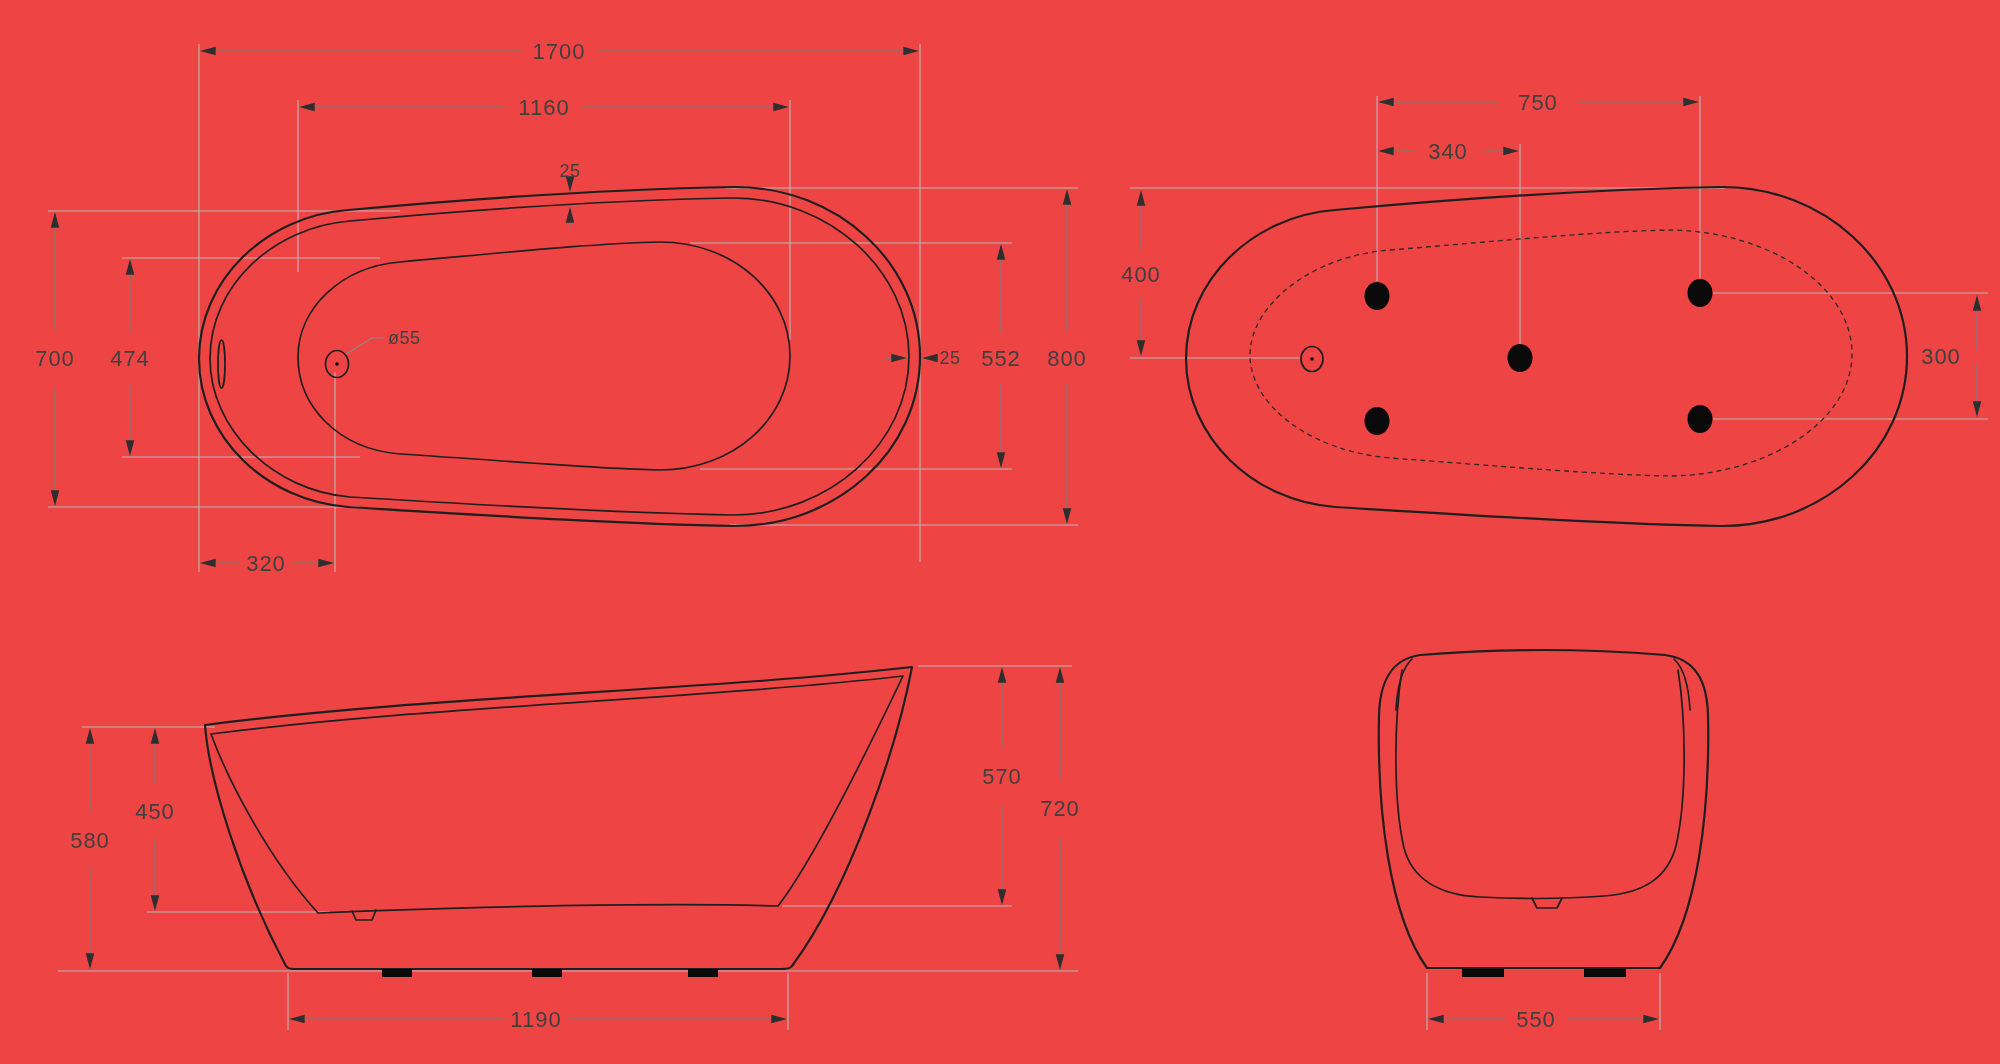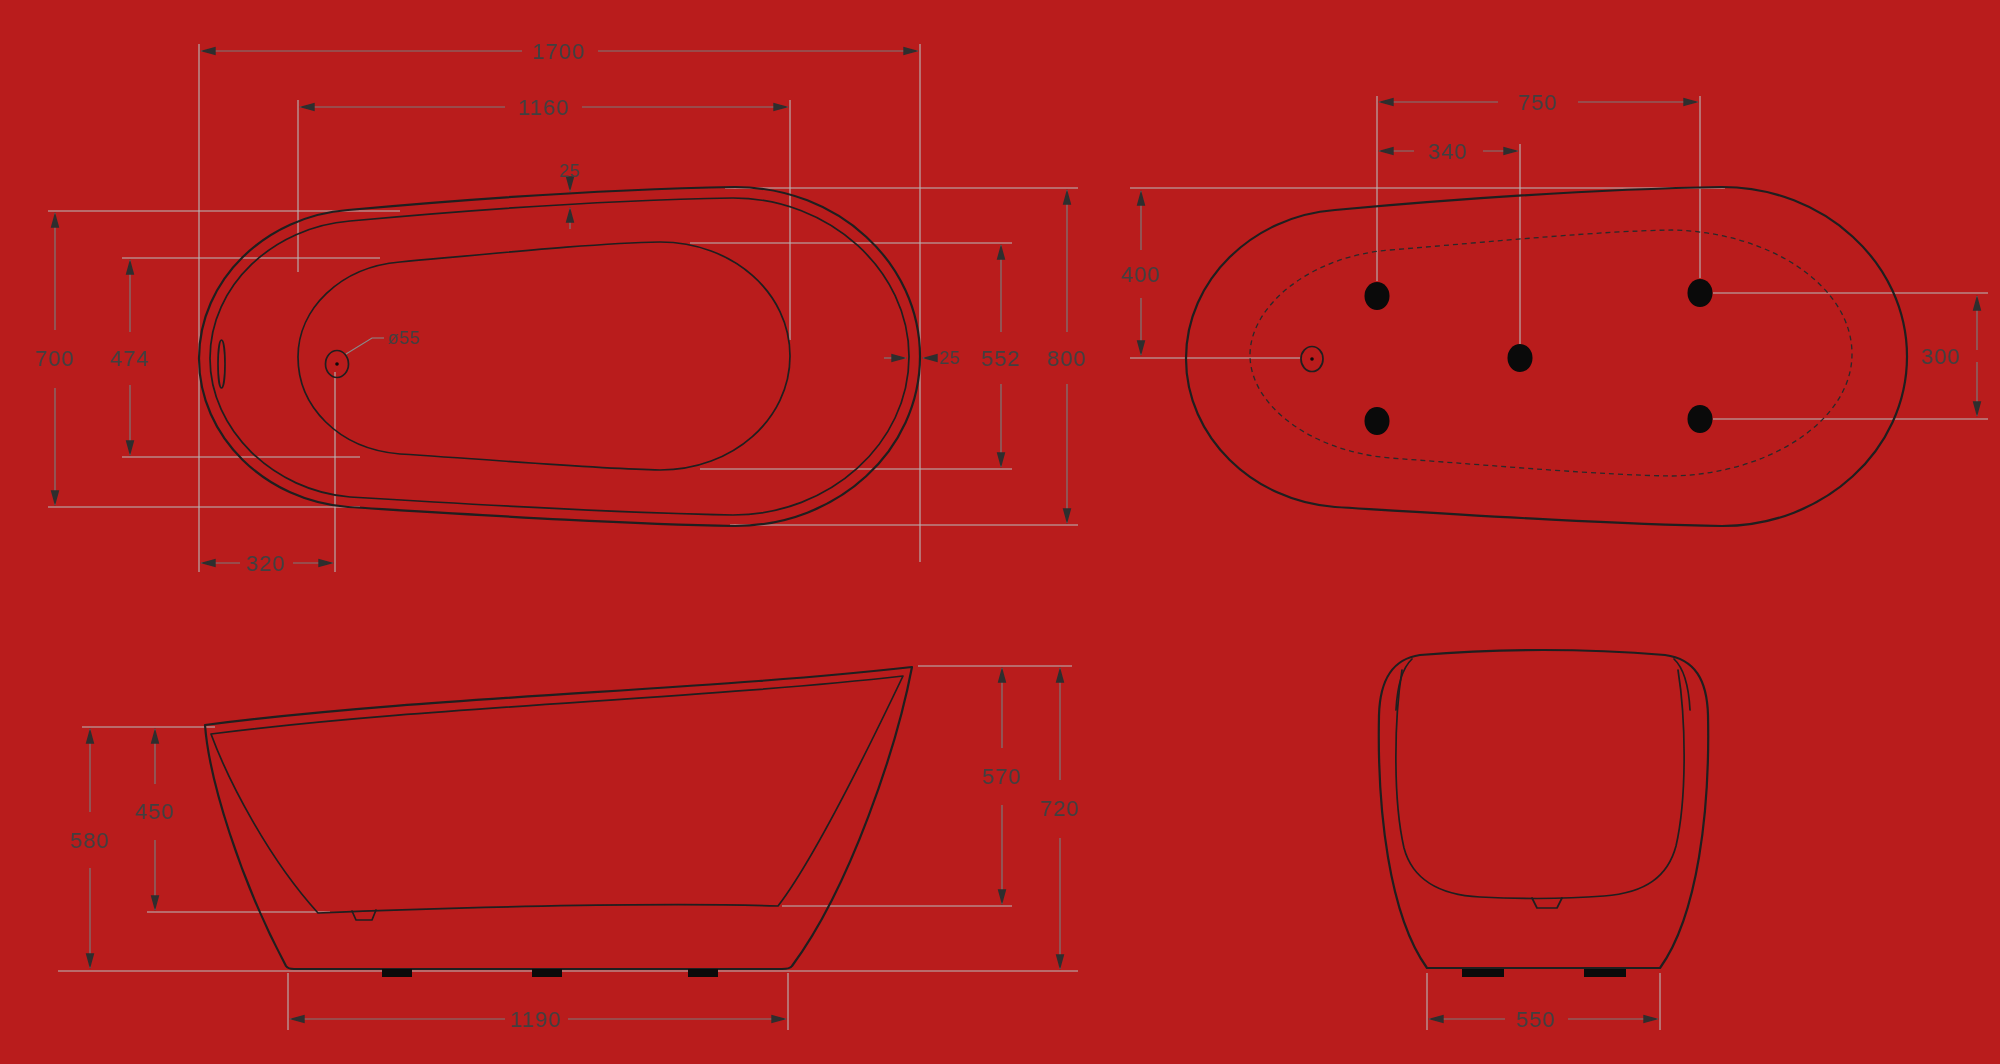--- a/index.html
+++ b/index.html
@@ -1,16 +1,16 @@
 <!DOCTYPE html>
 <html><head>
 <meta charset="utf-8">
 <style>
   html,body{margin:0;padding:0;background:#ffffff;}
-  .stage{position:relative;width:2000px;height:1064px;background:#b91c1c;overflow:hidden;}
+  .stage{position:relative;width:2000px;height:1064px;background:#ef4444;overflow:hidden;}
   svg{display:block;}
   .ol{fill:none;stroke:#1f1f1f;stroke-width:2.2;stroke-linecap:round;stroke-linejoin:round;}
   .ol2{fill:none;stroke:#1f1f1f;stroke-width:1.7;stroke-linecap:round;stroke-linejoin:round;}
   .dash{fill:none;stroke:#2a2a2a;stroke-width:1.3;stroke-dasharray:5 4;}
   .ext{fill:none;stroke:#b9b9b9;stroke-width:1.1;}
   .dim{fill:none;stroke:#7a7a7a;stroke-width:1.2;}
   .lead{fill:none;stroke:#8a8a8a;stroke-width:1.1;}
   .dot{fill:#0a0a0a;}
   .t{font-family:"Liberation Sans","DejaVu Sans",sans-serif;font-size:22px;letter-spacing:1px;
      fill:#404040;text-anchor:middle;dominant-baseline:central;}

